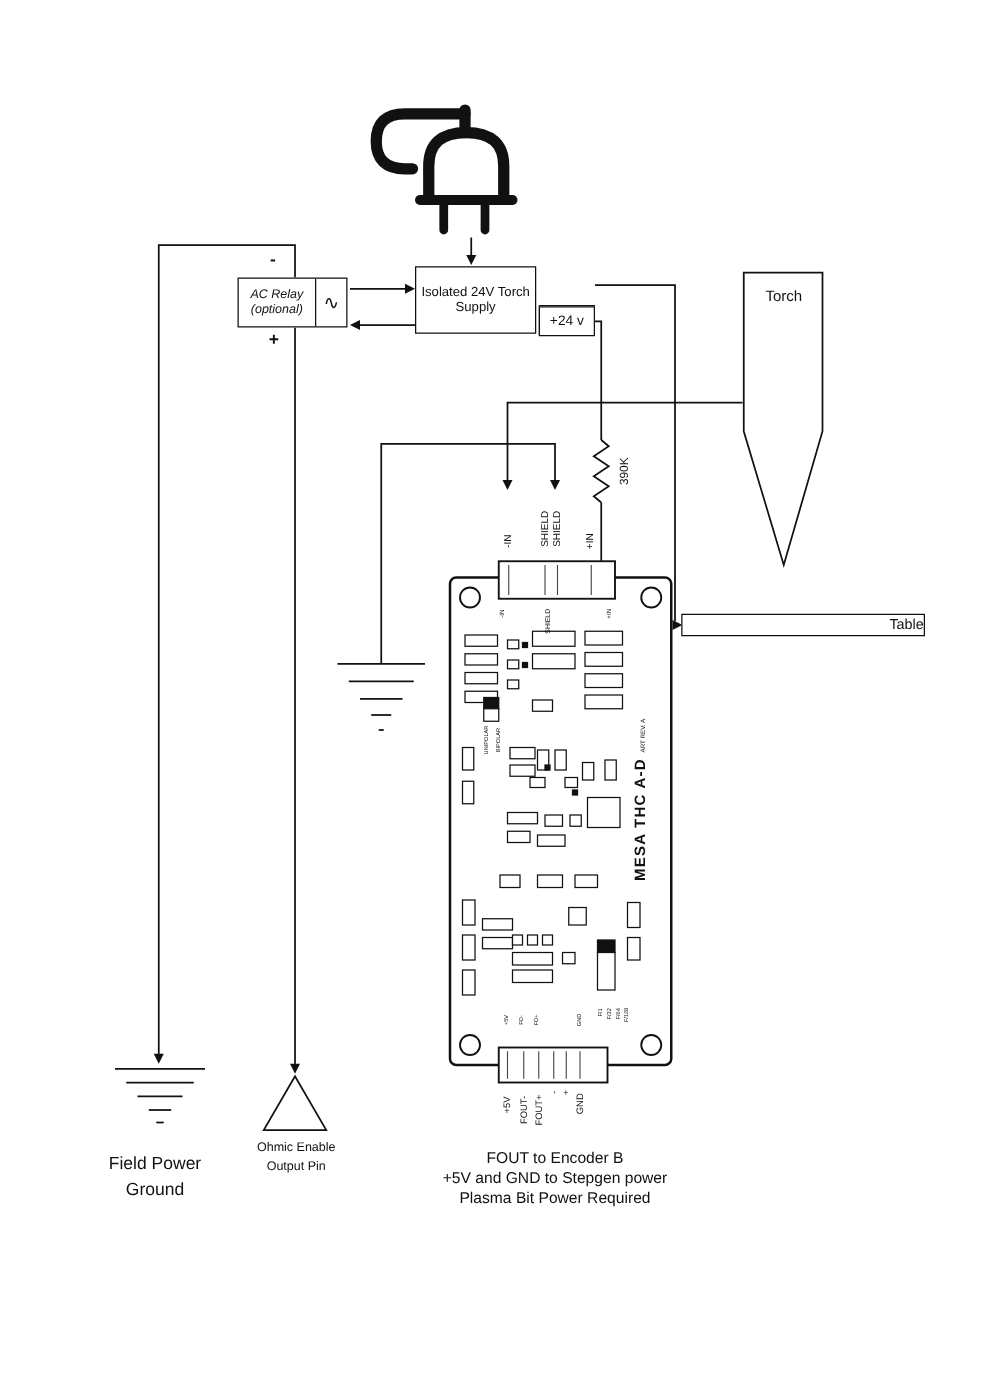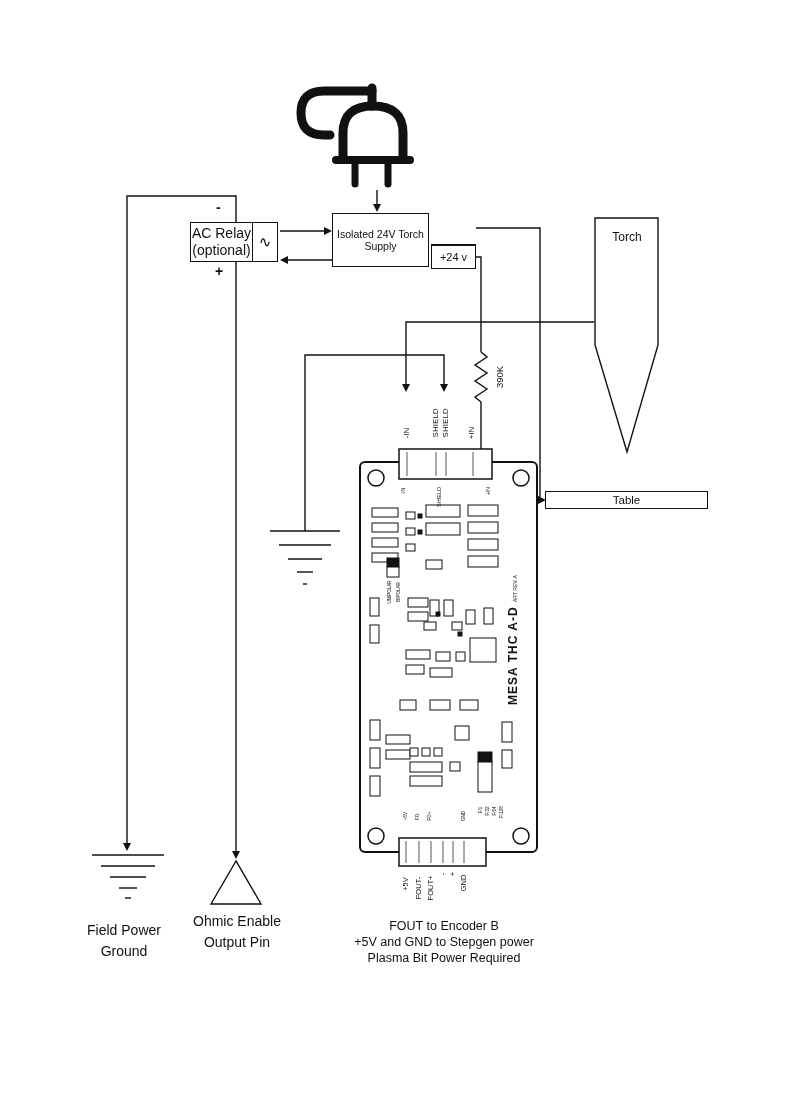--- a/index.html
+++ b/index.html
@@ -8,21 +8,21 @@
   .layer { position:absolute; left:0; top:0; }
   .abs { position:absolute; }
   .box { position:absolute; border:1.5px solid #111; background:#fff; display:flex;
          align-items:center; justify-content:center; text-align:center; box-sizing:border-box; }
   .vtext { position:absolute; transform:translate(-50%,-50%) rotate(-90deg); white-space:nowrap;
            line-height:1; }
   .preline { white-space:pre-line; }
   .caption { position:absolute; left:329px; width:230px; text-align:center; }
   .relay-inner { display:flex; width:100%; height:100%; align-items:stretch; }
   .relay-text { flex:1; display:flex; align-items:center; justify-content:center;
-                font-size:14px; line-height:1.25; }
+                font-size:10px; line-height:1.25;font-style:italic; }
   .relay-wave { width:24px; border-left:1.3px solid #111; display:flex; align-items:center;
                 justify-content:center; font-size:15px; }
 </style>
 </head>
 <body>
 
 <div class="canvas">
 
   <svg class="layer" width="787" height="1114" viewBox="0 0 787 1114">
 
@@ -188,21 +188,21 @@
       <div class="relay-text">AC Relay (optional)</div>
       <div class="relay-wave">∿</div>
     </div>
   </div>
 
   <div class="abs" style="left:216px; top:199px; font-size:14px; font-weight:bold;">-</div>
   <div class="abs" style="left:215px; top:263px; font-size:14px; font-weight:bold;">+</div>
 
   <div class="abs" style="left:597px; top:230px; width:60px; text-align:center; font-size:12px;">Torch</div>
 
-  <div class="box" style="left:545px; top:491px; width:163px; height:18px; font-size:11.5px; border-width:1.3px;">
+  <div class="box" style="left:545px; top:491px; width:195px; height:18px; font-size:11.5px; border-width:1.3px;justify-content:flex-end;">
     <span>Table</span>
   </div>
 
   <div class="vtext" style="left:500px; top:377px; font-size:9.5px;">390K</div>
 
   <div class="vtext" style="left:407px; top:433px; font-size:8px;">-IN</div>
   <div class="vtext" style="left:436px; top:423px; font-size:8px;">SHIELD</div>
   <div class="vtext" style="left:446px; top:423px; font-size:8px;">SHIELD</div>
   <div class="vtext" style="left:472px; top:433px; font-size:8px;">+IN</div>
 
@@ -230,20 +230,20 @@
 
   <div class="vtext" style="left:406px; top:884px; font-size:7.5px;">+5V</div>
   <div class="vtext" style="left:419px; top:888px; font-size:7.5px;">FOUT-</div>
   <div class="vtext" style="left:431px; top:888px; font-size:7.5px;">FOUT+</div>
   <div class="vtext" style="left:443px; top:874px; font-size:7.5px;">-</div>
   <div class="vtext" style="left:453px; top:874px; font-size:7.5px;">+</div>
   <div class="vtext" style="left:464px; top:883px; font-size:7.5px;">GND</div>
 
   <div class="abs preline" style="left:84px; top:920px; width:80px; text-align:center; font-size:14px; line-height:1.5;">Field Power
 Ground</div>
-  <div class="abs preline" style="left:187px; top:911px; width:100px; text-align:center; font-size:14px; line-height:1.5;">Ohmic Enable
+  <div class="abs preline" style="left:187px; top:911px; width:100px; text-align:center; font-size:10px; line-height:1.5;">Ohmic Enable
 Output Pin</div>
 
   <div class="caption" style="top:919px; font-size:12.5px;">FOUT to  Encoder B</div>
   <div class="caption" style="top:935px; font-size:12.5px;">+5V and GND to Stepgen power</div>
   <div class="caption" style="top:951px; font-size:12.5px;">Plasma Bit Power Required</div>
 
 </div>
 
 </body></html>

